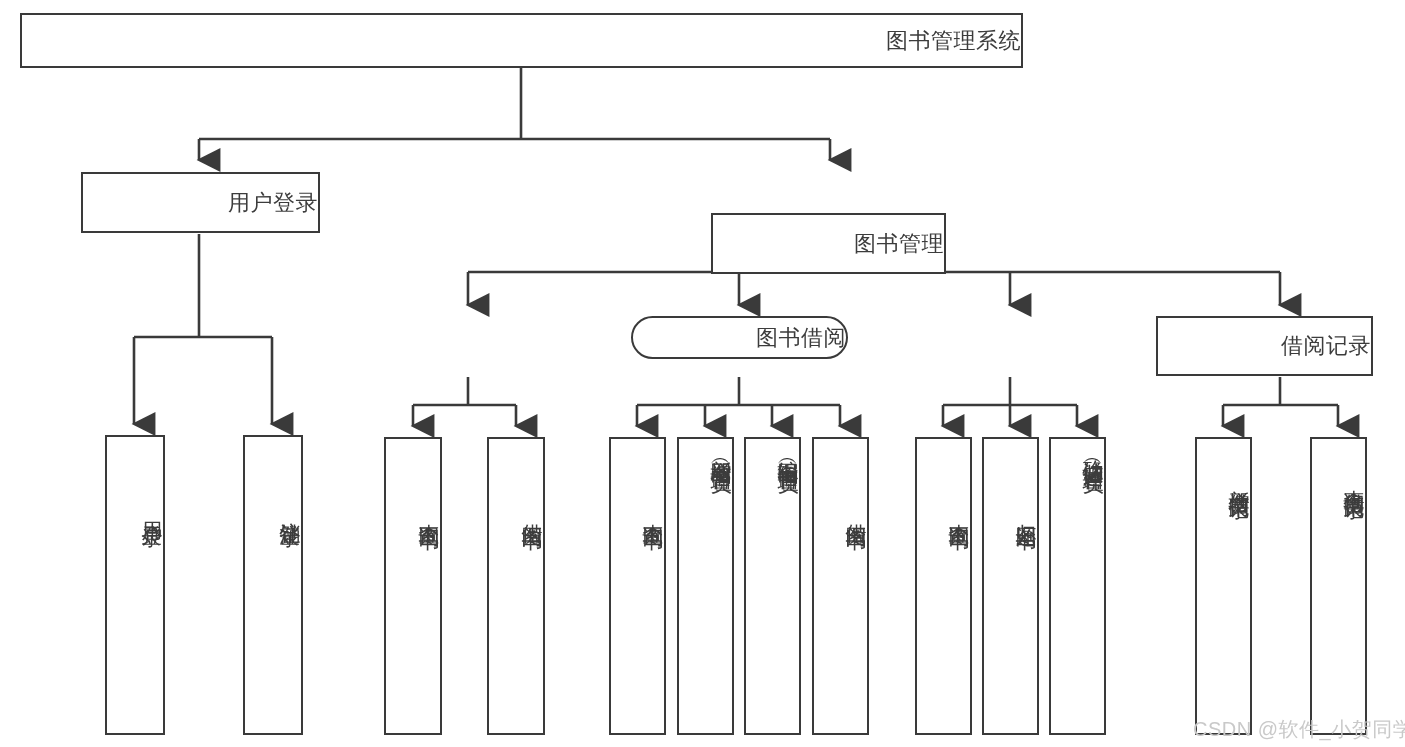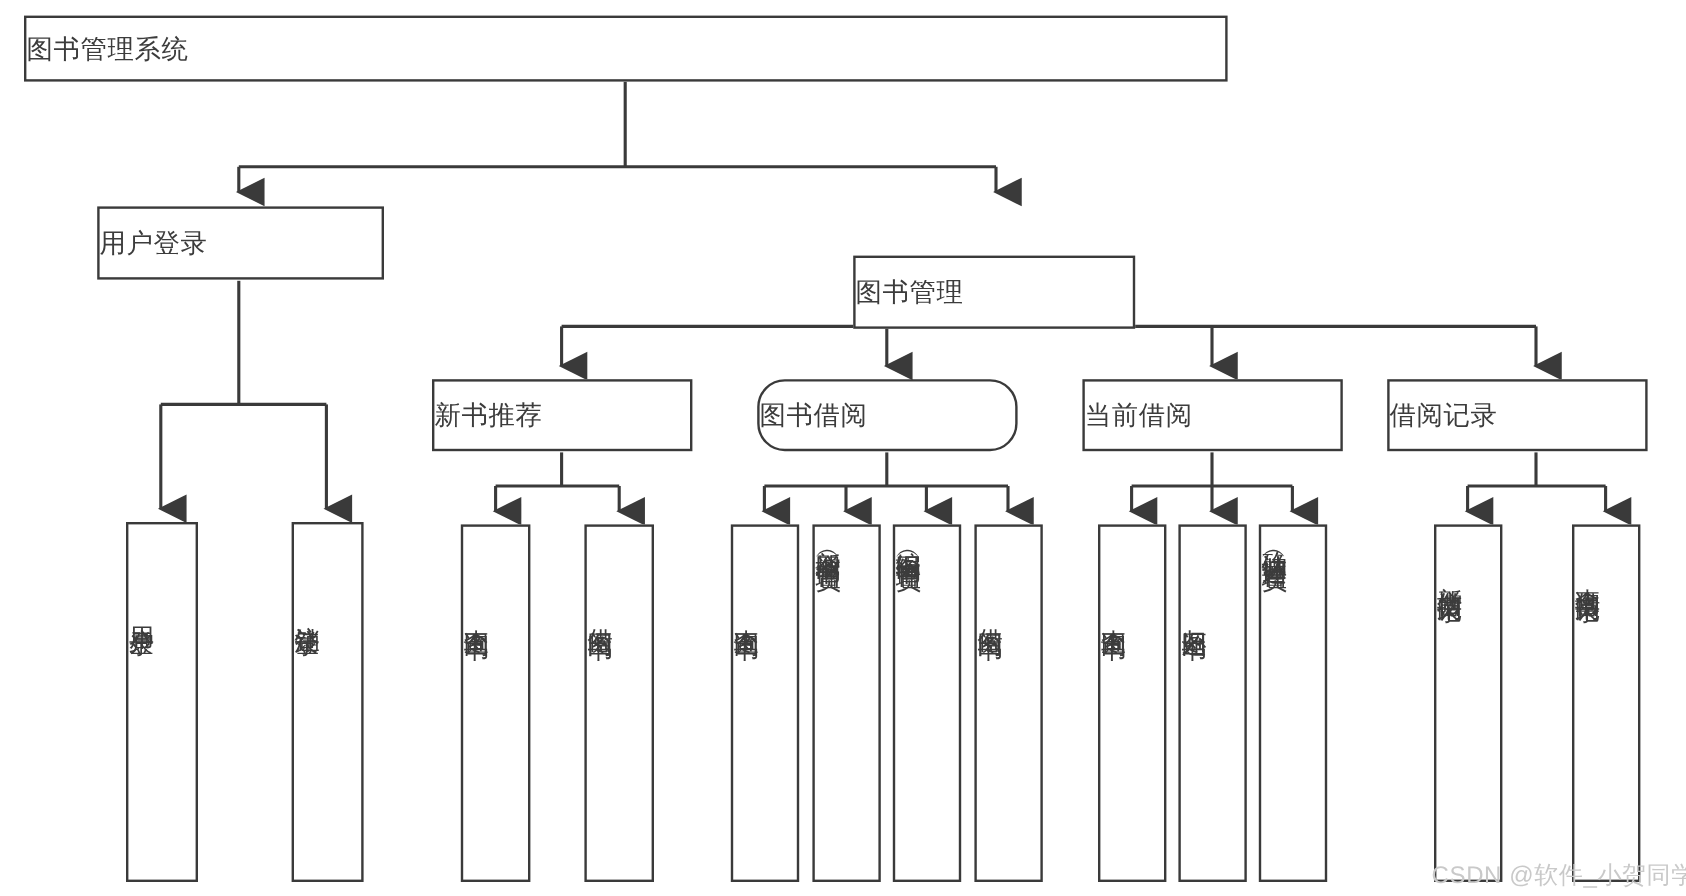--- a/index.html
+++ b/index.html
@@ -26,21 +26,21 @@
     width: 1405px;
     height: 747px;
   }
   .node-box {
     position: absolute;
     box-sizing: border-box;
     border: 2.5px solid #3a3a3a;
     background: #ffffff;
     display: flex;
     align-items: center;
-    justify-content: flex-start;
+    justify-content: flex-end;
     color: #3c3c3c;
   }
   .node-label {
     font-size: 22px;
     line-height: 1.05;
     color: #3c3c3c;
     letter-spacing: 0.5px;
     white-space: nowrap;
   }
   .node-label.vertical {
@@ -128,28 +128,22 @@
     <span class="node-label">图书管理系统</span>
   </div>
 
   <div class="node-box" style="left:81px; top:172px; width:239px; height:61px;">
     <span class="node-label">用户登录</span>
   </div>
   <div class="node-box" style="left:711px; top:172px; width:235px; height:61px;margin-top:41px;">
     <span class="node-label">图书管理</span>
   </div>
 
-  <div class="node-box" style="left:360px; top:316px; width:217px; height:60px;">
-    <span class="node-label">新书推荐</span>
-  </div>
-  <div class="node-box" style="left:631px; top:316px; width:217px; height:60px;border-radius:23px;">
+  <div class="node-box" style="left:631px; top:316px; width:217px; height:43px;border-radius:23px;">
     <span class="node-label">图书借阅</span>
-  </div>
-  <div class="node-box" style="left:902px; top:316px; width:217px; height:60px;">
-    <span class="node-label">当前借阅</span>
   </div>
   <div class="node-box" style="left:1156px; top:316px; width:217px; height:60px;">
     <span class="node-label">借阅记录</span>
   </div>
 
   <div class="node-box leaf-box" style="left:105px; top:435px; width:60px; height:300px; padding-top:68px;">
     <span class="node-label vertical">用户登录</span>
   </div>
   <div class="node-box leaf-box" style="left:243px; top:435px; width:60px; height:300px; padding-top:68px;">
     <span class="node-label vertical">注销登录</span>

